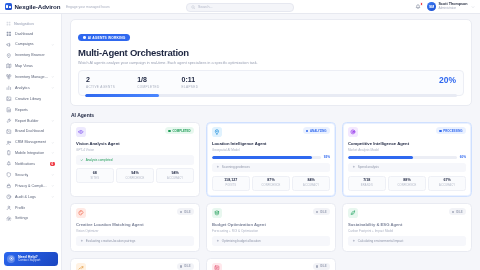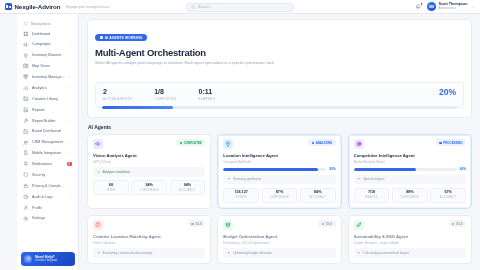--- a/index.html
+++ b/index.html
@@ -52,21 +52,21 @@
     background: linear-gradient(140deg,#3d7cf5,#1c4fd0);
     color: #fff; font-size: 3.6px; font-weight: 700;
     display: flex; align-items: center; justify-content: center;
   }
   .user-meta { display: flex; flex-direction: column; line-height: 1; }
   .user-name { font-size: 3.7px; font-weight: 700; color: #2b3245; white-space: nowrap; }
   .user-role { font-size: 3px; color: #a9afc0; margin-top: .8px; white-space: nowrap; }
   .caret-d { margin-left: 1px; opacity: .45; }
 
   
-  .body { display: flex; flex: 1 1 auto; min-height: 0; padding-left: 17px; }
+  .body { display: flex; flex: 1 1 auto; min-height: 0; }
 
   
   .sidebar {
     width: 62px; flex: 0 0 62px; background: #ffffff;
     border-right: 1px solid #e9ebf2; padding: 4px 3.5px 0;
     display: flex; flex-direction: column; position: relative;
   }
   .nav-head {
     display: flex; align-items: center; gap: 3px;
     padding: 2.5px 2.5px 3px;
@@ -112,21 +112,21 @@
   .pill {
     display: inline-flex; align-items: center; gap: 2.2px;
     background: #2f68ef; color: #fff; border-radius: 20px;
     padding: 1.6px 5px; font-size: 3.3px; font-weight: 700; letter-spacing: .15px;
   }
   .pill .dot { width: 2.6px; height: 2.6px; border-radius: 50%; background: #fff; opacity: .95; }
   .hero h1 { font-size: 9.5px; font-weight: 700; color: #1d2540; margin: 4px 0 2.5px; letter-spacing: -.25px; }
   .hero p { font-size: 3.8px; color: #9aa1b4; line-height: 1.35; }
 
   .statsbox {
-    margin-top: 16px; background: #fbfcfe; border: 1px solid #eceef5;
+    margin-top: 4px; background: #fbfcfe; border: 1px solid #eceef5;
     border-radius: 4px; padding: 5px 7px 6px;
     display: flex; align-items: flex-start;
   }
   .stats { display: flex; gap: 22px; }
   .stat-val { font-size: 7px; font-weight: 700; color: #1d2540; line-height: 1; }
   .stat-lbl { font-size: 3.1px; color: #a8aebf; margin-top: 2.2px; letter-spacing: .35px; }
   .pct { margin-left: auto; font-size: 8.5px; font-weight: 700; color: #2f68ef; line-height: 1; }
 
   .progress-outer {
     margin: 0 7px 0; height: 3px; border-radius: 3px; background: #e8ebf4; overflow: hidden;

